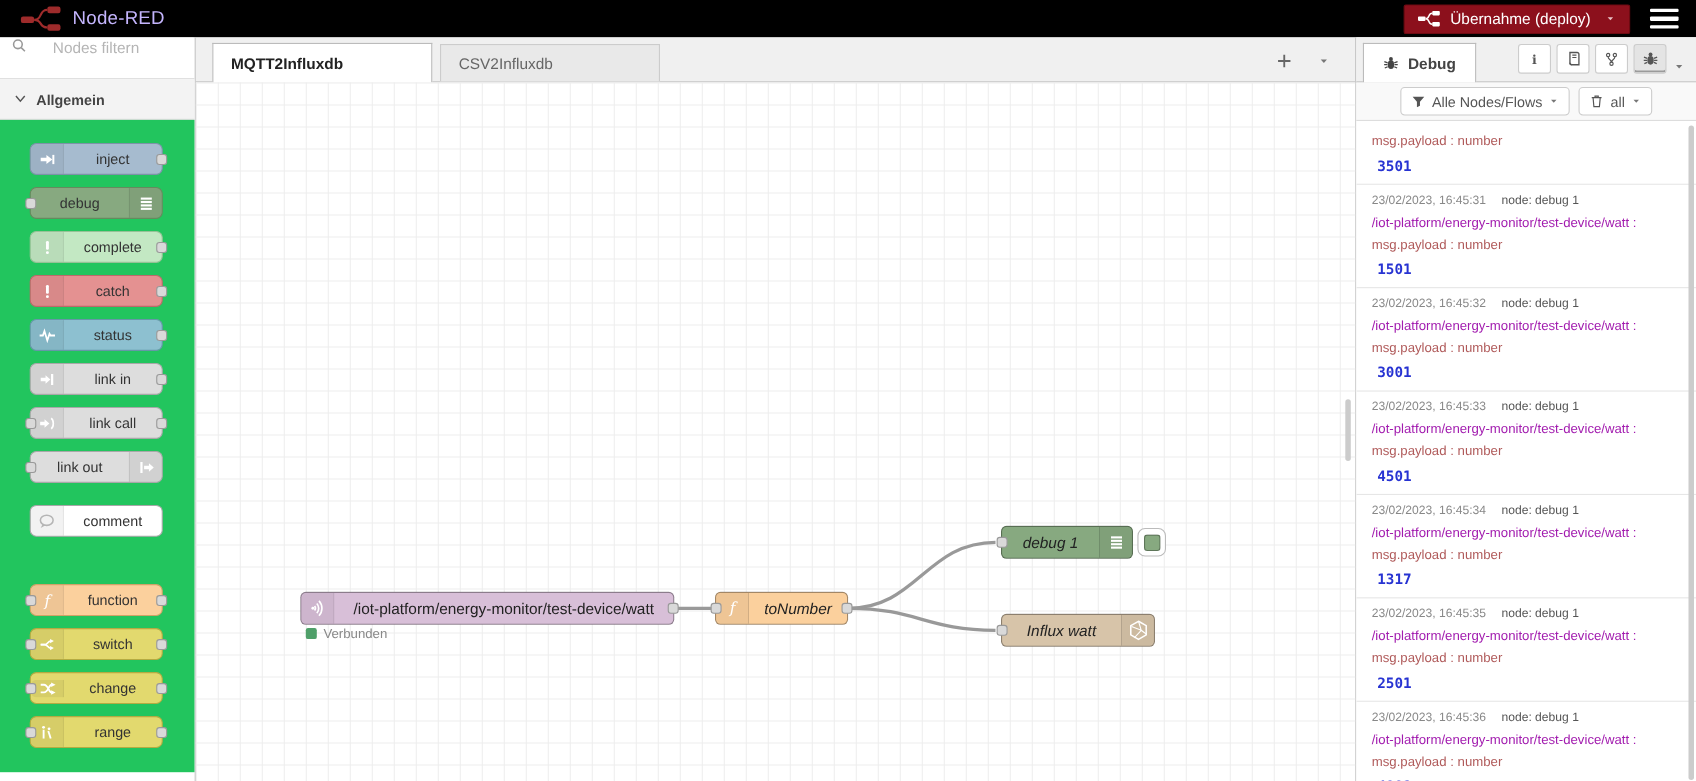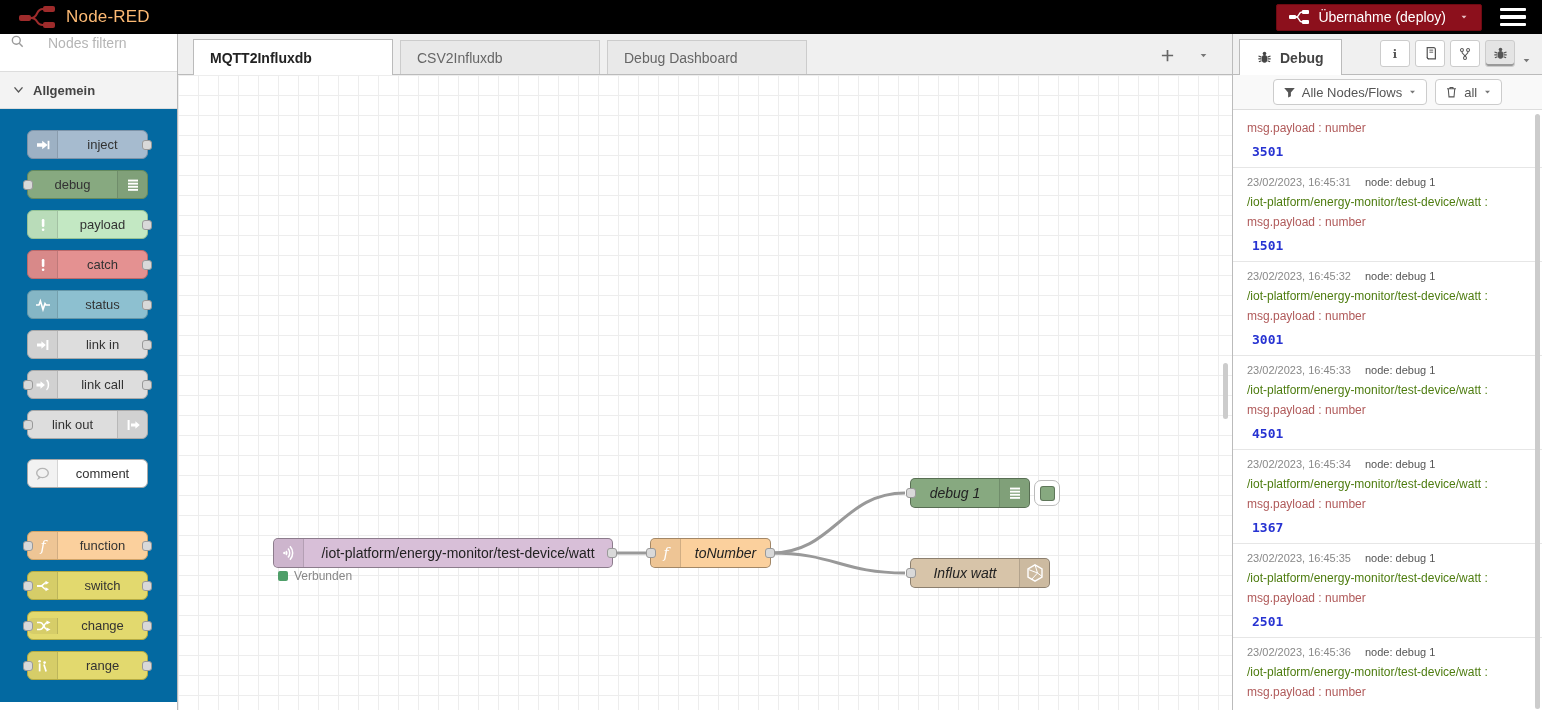--- a/index.html
+++ b/index.html
@@ -5,40 +5,40 @@
   * { box-sizing: border-box; }
   html,body { margin:0; padding:0; }
   body {
     width:1542px; height:710px; overflow:hidden;
     font-family:"Liberation Sans", sans-serif;
     background:#fff; color:#333;
   }
   
   .header { height:34px; background:#000; display:flex; align-items:center; padding:0 10px; }
   .logo-wrap { display:flex; align-items:center; gap:8px; padding-left:8px; }
-  .app-title { color:#fdba74; font-size:17px; letter-spacing:.2px; }
+  .app-title { color:#c4b5fd; font-size:17px; letter-spacing:.2px; }
   .header-right { margin-left:auto; display:flex; align-items:center; gap:18px; }
   .deploy-btn { background:#8C101C; border:1px solid #6e0a12; color:#fff; height:27px;
     display:flex; align-items:center; gap:9px; padding:0 12px; font-size:14px; border-radius:2px; cursor:pointer; }
   .deploy-caret { color:#e8c2c6; margin-left:4px; }
   .hamburger { width:26px; height:18px; display:flex; flex-direction:column; justify-content:space-between; margin-right:6px; cursor:pointer; }
   .hamburger span { height:3.4px; background:#fff; border-radius:1px; }
 
   
   .main { display:flex; height:676px; }
   .palette { width:178px; border-right:1px solid #bbb; background:#fff; overflow:hidden; }
   .workspace { flex:1; display:flex; flex-direction:column; min-width:0; }
   .debug-panel { width:310px; border-left:1px solid #bbb; display:flex; flex-direction:column; background:#fff; }
 
   
   .palette-search { height:38px; border-bottom:1px solid #ddd; display:flex; align-items:flex-start; gap:21px; padding:0 10px; color:#999; }
   .palette-search input { border:none; outline:none; font-size:14px; color:#555; width:130px; font-family:inherit; }
   .palette-search input::placeholder { color:#b5b5b5; }
   .category-header { height:37px; background:#f3f3f3; border-bottom:1px solid #ddd; display:flex; align-items:center; gap:9px; padding:0 13px; font-weight:bold; font-size:13px; color:#444; cursor:pointer; }
-  .category-body { padding:21px 0 11px 27px; background:#0369a1; }
+  .category-body { padding:21px 0 11px 27px; background:#22c55e; }
   .palette-node { position:relative; width:121px; height:29px; border-radius:6px; margin-bottom:11px;
     display:flex; align-items:stretch; font-size:13px; color:#333; cursor:grab; }
   .palette-node .nlabel { flex:1; display:flex; align-items:center; justify-content:center; padding:0 4px; white-space:nowrap; }
   .icon-region { width:30px; display:flex; align-items:center; justify-content:center; color:#fff; flex:none; }
   .icon-region.left  { border-right:1px solid rgba(0,0,0,.12); background:rgba(0,0,0,.05); border-radius:5px 0 0 5px; }
   .icon-region.right { border-left:1px solid rgba(0,0,0,.12);  background:rgba(0,0,0,.05); border-radius:0 5px 5px 0; }
   .port { position:absolute; width:10px; height:10px; background:#d9d9d9; border:1px solid #999; border-radius:3px; top:50%; margin-top:-5px; cursor:crosshair; }
   .port.in { left:-5px; } .port.out { right:-5px; }
 
   
@@ -73,21 +73,21 @@
   .icon-btn { width:30px; height:27px; border:1px solid #ccc; background:#fff; border-radius:3px;
     display:flex; align-items:center; justify-content:center; color:#555; cursor:pointer; }
   .icon-btn.active { background:#e4e4e4; box-shadow:inset 0 -2px 0 #9a9a9a; }
   .dbg-caret { color:#666; margin-left:6px; padding-bottom:9px; cursor:pointer; }
   .dbg-filterbar { height:35px; border-bottom:1px solid #ddd; background:#f9f9f9; display:flex; align-items:center; justify-content:center; gap:8px; padding:0 13px; flex:none; }
   .filter-btn { height:26px; border:1px solid #ccc; border-radius:4px; background:#fff; display:flex; align-items:center; gap:6px; padding:0 9px; font-size:13px; color:#555; cursor:pointer; }
   .dbg-messages { flex:1; overflow:hidden; position:relative; font-size:12px; background:#fff; }
   .dbg-msg { padding:7px 14px; border-bottom:1px solid #e6e6e6; }
   .dbg-meta { color:#888; font-size:11px; line-height:14px; }
   .dbg-meta .nodename { color:#555; margin-left:14px; }
-  .dbg-topic { color:#4d7c0f; line-height:18px; margin-top:4px; word-break:break-all; }
+  .dbg-topic { color:#a21caf; line-height:18px; margin-top:4px; word-break:break-all; }
   .dbg-prop { color:#b05a5a; line-height:18px; margin-top:2px; }
   .dbg-value { color:#2733d2; font-family:"DejaVu Sans Mono", monospace; font-weight:bold; font-size:13px; line-height:17px; margin-top:6px; padding-left:5px; }
   svg { display:block; }
 </style>
 </head>
 <body>
 
 <div class="header">
   <div class="logo-wrap">
     <span>
@@ -169,21 +169,21 @@
             </div>
             <span class="port in"></span>
           </div>
           <div class="palette-node" style="background: rgb(195, 232, 195); border: 1px solid rgb(150, 194, 150);">
             <div class="icon-region left" style="color: rgb(255, 255, 255);">
               <svg width="16" height="16" viewBox="0 0 16 16" fill="currentColor">
                 <rect x="6.8" y="2" width="2.6" height="8" rx="1.2"></rect>
                 <rect x="6.8" y="11.4" width="2.6" height="2.6" rx="1.2"></rect>
               </svg>
             </div>
-            <div class="nlabel">payload</div>
+            <div class="nlabel">complete</div>
             <span class="port out"></span>
           </div>
           <div class="palette-node" style="background: rgb(228, 145, 145); border: 1px solid rgb(189, 106, 106);">
             <div class="icon-region left" style="color: rgb(255, 255, 255);">
               <svg width="16" height="16" viewBox="0 0 16 16" fill="currentColor">
                 <rect x="6.8" y="2" width="2.6" height="8" rx="1.2"></rect>
                 <rect x="6.8" y="11.4" width="2.6" height="2.6" rx="1.2"></rect>
               </svg>
             </div>
             <div class="nlabel">catch</div>
@@ -293,23 +293,20 @@
       </div>
   </div>
 
   <div class="workspace">
     <div class="tabbar">
       <div class="tab active">
         <span>MQTT2Influxdb</span>
       </div>
       <div class="tab">
         <span>CSV2Influxdb</span>
-      </div>
-      <div class="tab">
-        <span>Debug Dashboard</span>
       </div>
       <div class="tabbar-controls">
         <div class="tb-btn">
           <svg width="15" height="15" viewBox="0 0 16 16">
               <path d="M8 2v12M2 8h12" stroke="#666" stroke-width="1.8"></path>
             </svg>
         </div>
         <div class="tb-btn">
           <svg width="11" height="9" viewBox="0 0 16 16">
               <path d="M3 5.5l5 5.5 5-5.5z" fill="#777"></path>
@@ -484,21 +481,21 @@
           <div class="dbg-msg">
             <div class="dbg-meta"><span>23/02/2023, 16:45:33</span><span class="nodename">node: debug 1</span></div>
             <div class="dbg-topic">/iot-platform/energy-monitor/test-device/watt :</div>
             <div class="dbg-prop">msg.payload : number</div>
             <div class="dbg-value">4501</div>
           </div>
           <div class="dbg-msg">
             <div class="dbg-meta"><span>23/02/2023, 16:45:34</span><span class="nodename">node: debug 1</span></div>
             <div class="dbg-topic">/iot-platform/energy-monitor/test-device/watt :</div>
             <div class="dbg-prop">msg.payload : number</div>
-            <div class="dbg-value">1367</div>
+            <div class="dbg-value">1317</div>
           </div>
           <div class="dbg-msg">
             <div class="dbg-meta"><span>23/02/2023, 16:45:35</span><span class="nodename">node: debug 1</span></div>
             <div class="dbg-topic">/iot-platform/energy-monitor/test-device/watt :</div>
             <div class="dbg-prop">msg.payload : number</div>
             <div class="dbg-value">2501</div>
           </div>
           <div class="dbg-msg">
             <div class="dbg-meta"><span>23/02/2023, 16:45:36</span><span class="nodename">node: debug 1</span></div>
             <div class="dbg-topic">/iot-platform/energy-monitor/test-device/watt :</div>

